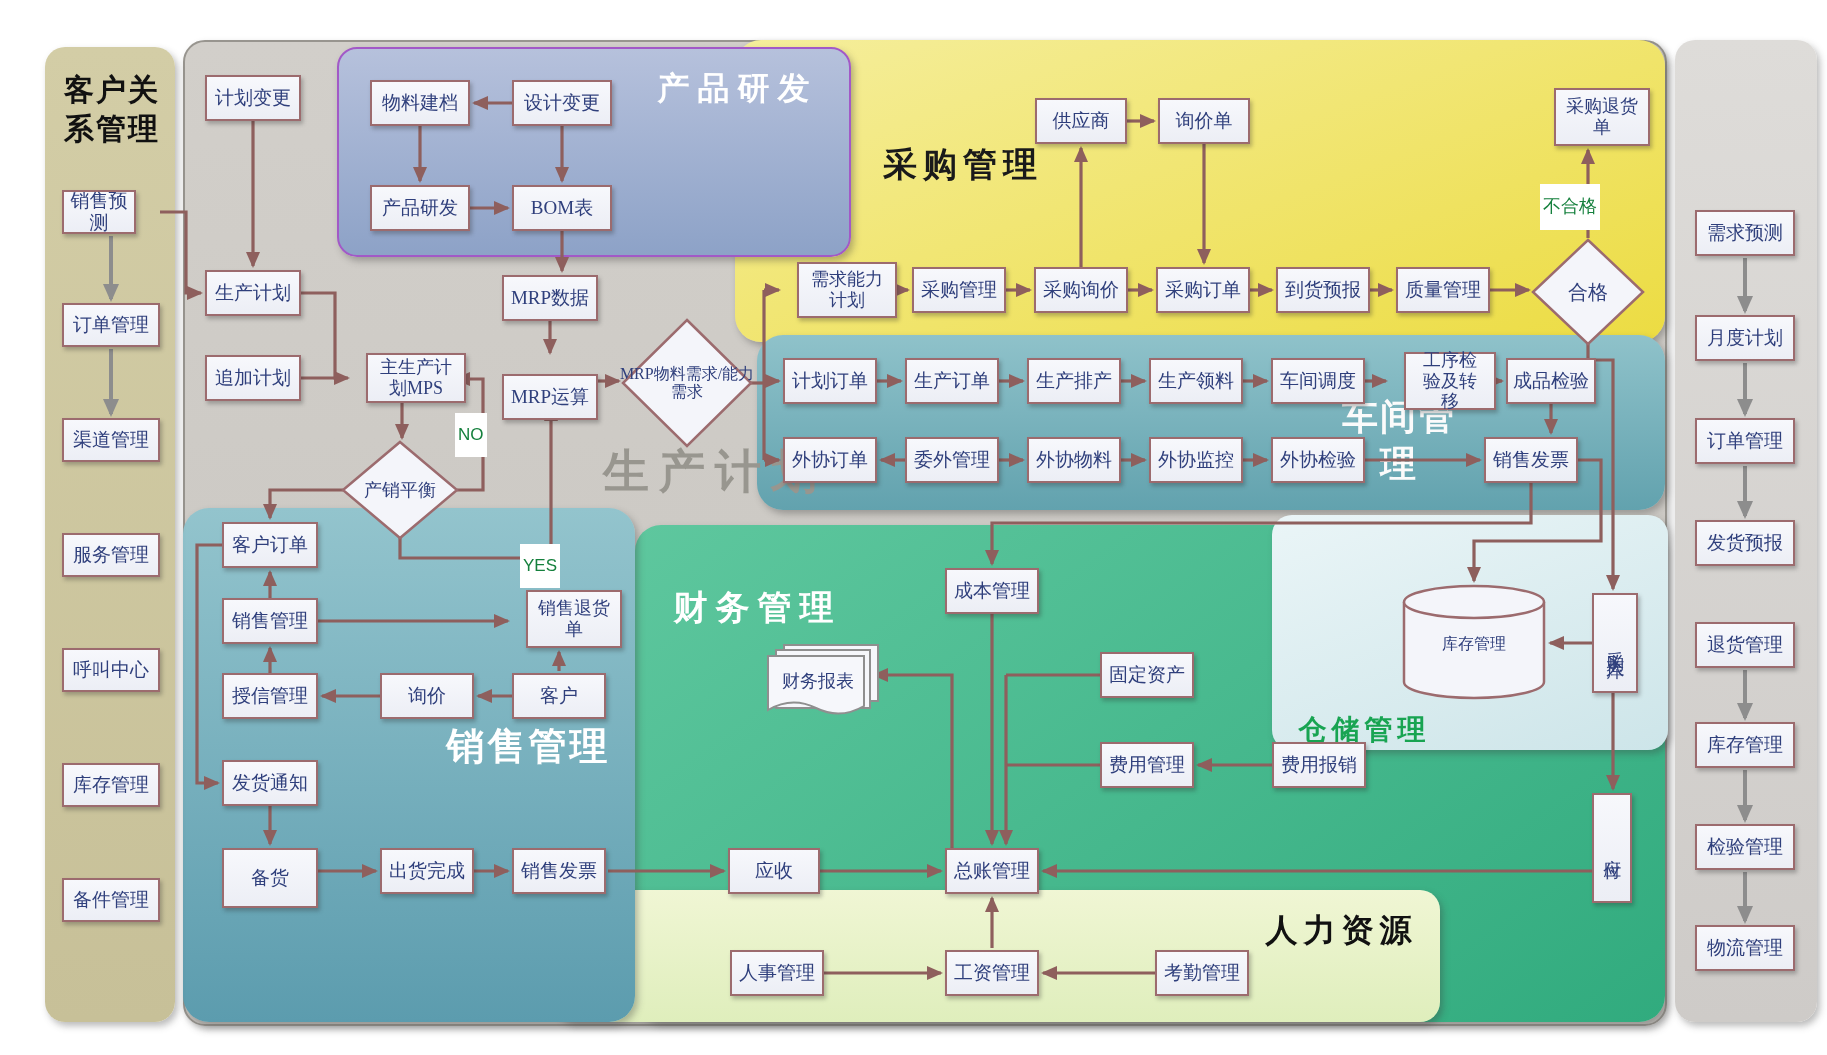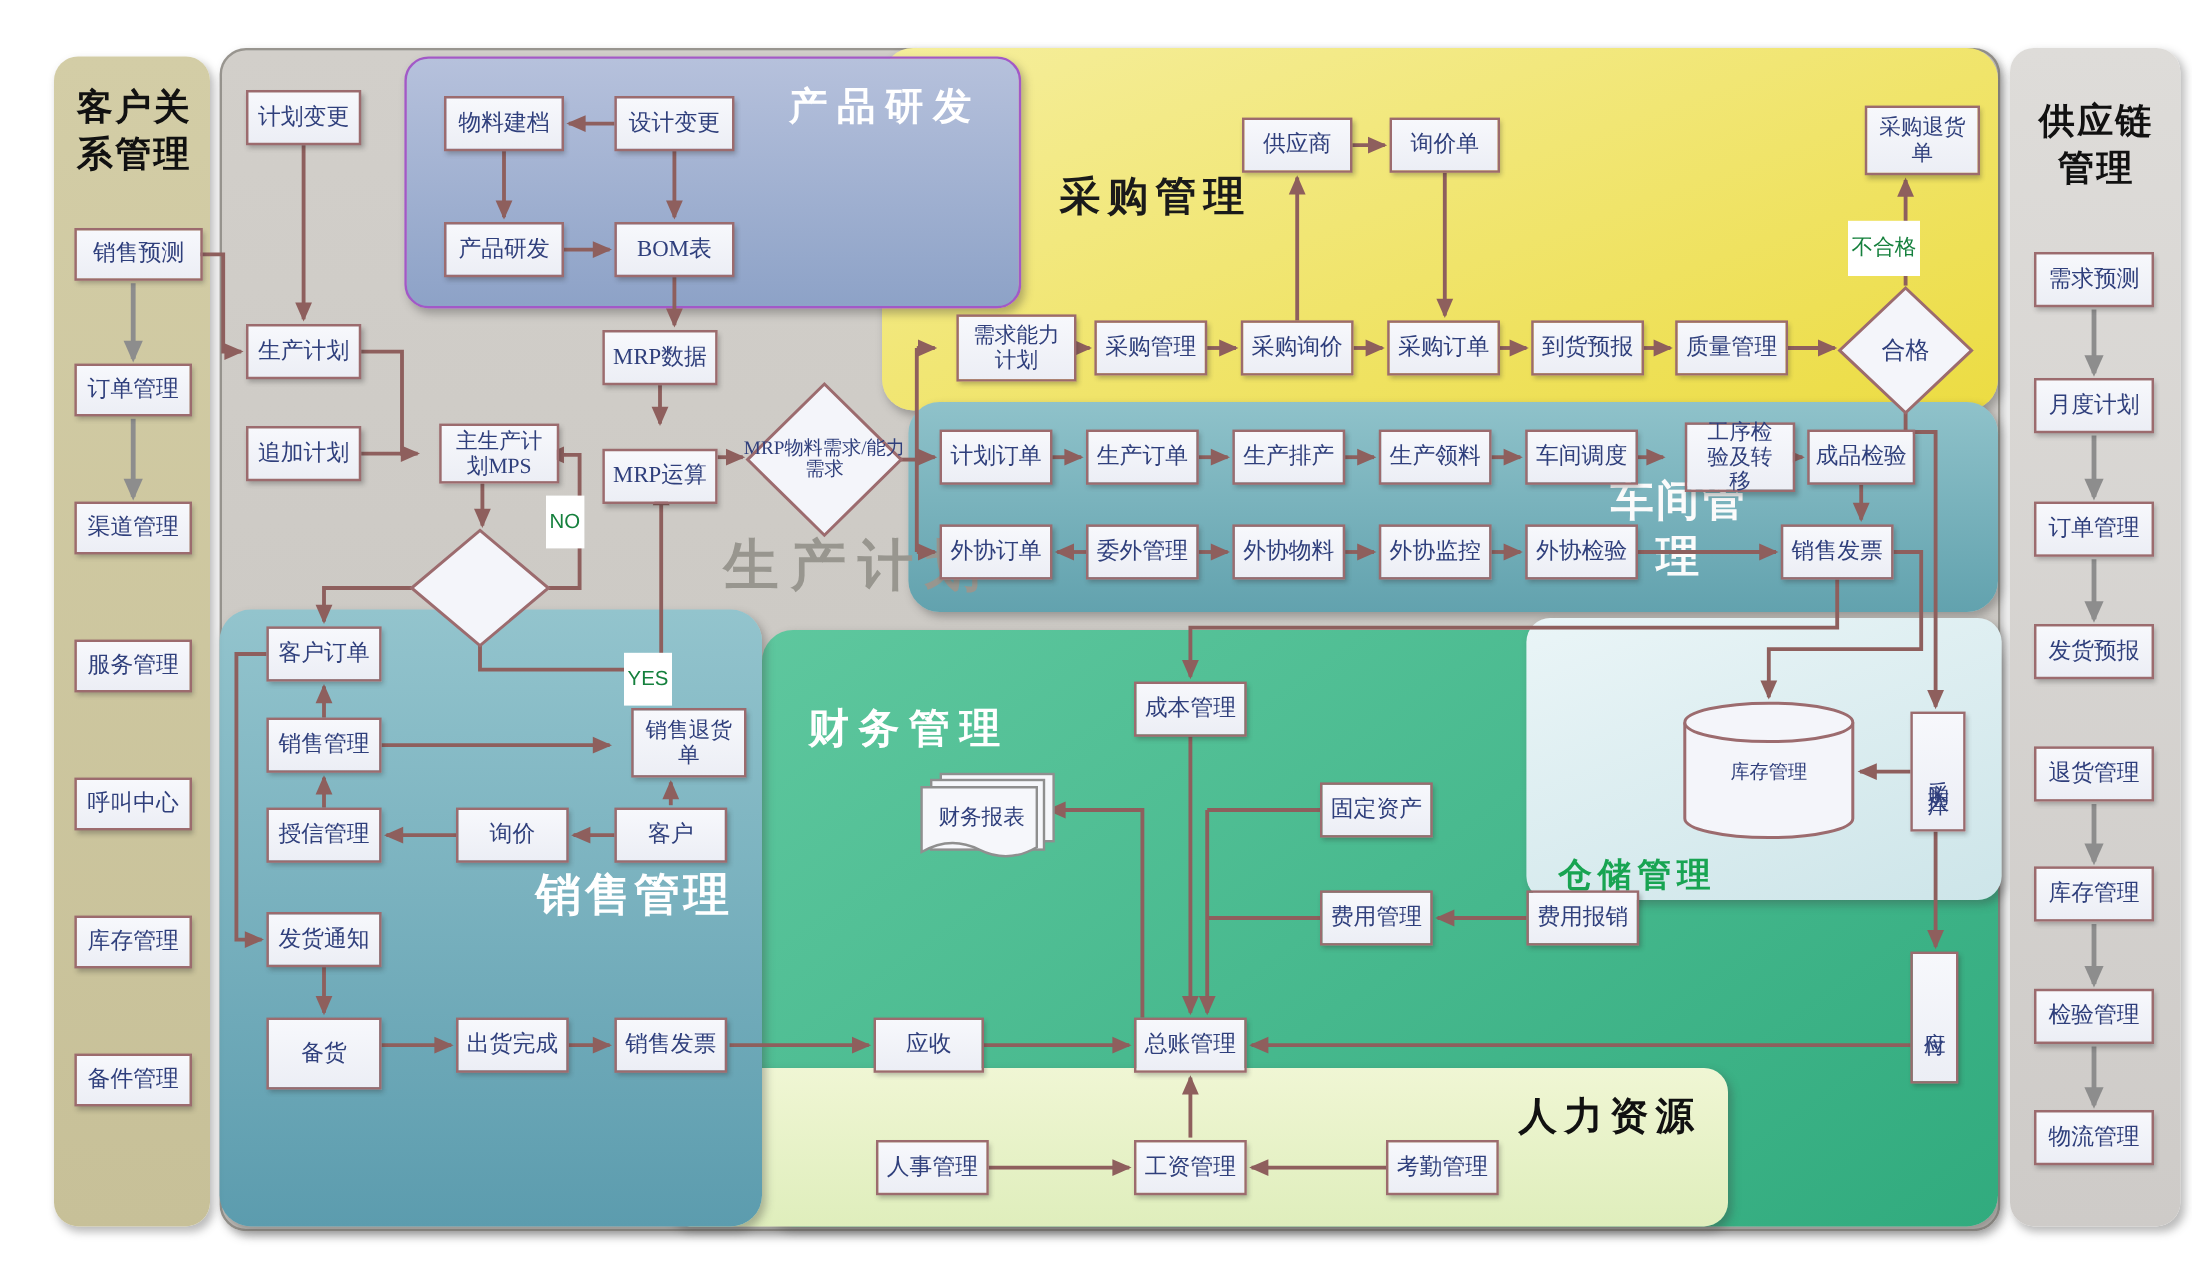--- a/index.html
+++ b/index.html
@@ -44,21 +44,20 @@
   <div class="panel p-workshop"></div>
   <div class="panel p-finance"></div>
   <div class="panel p-warehouse"></div>
   <div class="panel p-hr"></div>
   <div class="panel p-sales"></div>
   <div class="panel p-rnd"></div>
   <div class="panel p-crm"></div>
   <div class="panel p-scm"></div>
 
   <div class="rg-title" style="left:56px;top:58px;width:112px;font-size:30px;color:#111;letter-spacing:2px;">客户关系管理</div>
-  <div class="rg-title" style="left:1692px;top:70px;width:110px;font-size:30px;color:#111;letter-spacing:2px;">供应链管理</div>
   <div class="rg-title" style="left:630px;top:56px;width:215px;font-size:32px;color:#fff;letter-spacing:8px;">产品研发</div>
   <div class="rg-title" style="left:848px;top:131px;width:230px;font-size:34px;color:#1a1a1a;letter-spacing:6px;">采购管理</div>
   <div class="rg-title" style="left:580px;top:430px;width:270px;font-size:46px;color:#98968f;letter-spacing:10px;">生产计划</div>
   <div class="rg-title" style="left:1338px;top:382px;width:122px;font-size:36px;color:#fbfbfb;letter-spacing:2px;">车间管理</div>
   <div class="rg-title" style="left:446px;top:710px;width:165px;font-size:38px;color:#fff;letter-spacing:3px;">销售管理</div>
   <div class="rg-title" style="left:650px;top:574px;width:215px;font-size:34px;color:#fff;letter-spacing:8px;">财务管理</div>
   <div class="rg-title" style="left:1282px;top:700px;width:165px;font-size:28px;color:#18a452;letter-spacing:5px;">仓储管理</div>
   <div class="rg-title" style="left:1244px;top:898px;width:195px;font-size:32px;color:#111;letter-spacing:6px;">人力资源</div>
 
   <svg class="edges" width="1827" height="1055" viewBox="0 0 1827 1055">
@@ -160,21 +159,21 @@
       <path class="shape" d="M1404,602 L1404,682 A70,16 0 0 0 1544,682 L1544,602"></path>
       <ellipse class="shape" cx="1474" cy="602" rx="70" ry="16"></ellipse>
     </g>
     <g>
       <rect class="page" x="784" y="645" width="94" height="56"></rect>
       <rect class="page" x="776" y="650" width="94" height="58"></rect>
       <path class="page" d="M768,656 L864,656 L864,706 Q840,720 816,708 Q792,696 768,710 Z"></path>
     </g>
   </svg>
 
-  <div class="node" style="left:62px;top:190px;width:107px;height:44px;">销售预测</div>
+  <div class="node" style="left:62px;top:190px;width:74px;height:44px;">销售预测</div>
   <div class="node" style="left:62px;top:303px;width:98px;height:44px;">订单管理</div>
   <div class="node" style="left:62px;top:418px;width:98px;height:44px;">渠道管理</div>
   <div class="node" style="left:62px;top:533px;width:98px;height:44px;">服务管理</div>
   <div class="node" style="left:62px;top:648px;width:98px;height:44px;">呼叫中心</div>
   <div class="node" style="left:62px;top:763px;width:98px;height:44px;">库存管理</div>
   <div class="node" style="left:62px;top:878px;width:98px;height:44px;">备件管理</div>
 
   <div class="node" style="left:1695px;top:210px;width:100px;height:46px;">需求预测</div>
   <div class="node" style="left:1695px;top:315px;width:100px;height:46px;">月度计划</div>
   <div class="node" style="left:1695px;top:418px;width:100px;height:46px;">订单管理</div>
@@ -183,20 +182,21 @@
   <div class="node" style="left:1695px;top:722px;width:100px;height:46px;">库存管理</div>
   <div class="node" style="left:1695px;top:824px;width:100px;height:46px;">检验管理</div>
   <div class="node" style="left:1695px;top:925px;width:100px;height:46px;">物流管理</div>
 
   <div class="node" style="left:205px;top:75px;width:96px;height:46px;">计划变更</div>
   <div class="node" style="left:205px;top:270px;width:96px;height:46px;">生产计划</div>
   <div class="node" style="left:205px;top:355px;width:96px;height:46px;">追加计划</div>
   <div class="node sm pad" style="left:352px;top:353px;width:100px;height:50px;">主生产计划MPS</div>
   <div class="node" style="left:502px;top:275px;width:96px;height:46px;">MRP数据</div>
   <div class="node" style="left:502px;top:357px;width:96px;height:46px;margin-top:17px;">MRP运算</div>
+  <div class="dtext sm" style="left:346px;top:444px;width:108px;height:92px;">产销平衡</div>
   <div class="dtext" style="left:614px;top:327px;width:146px;height:112px;font-size:16px;">MRP物料需求/能力需求</div>
 
   <div class="node" style="left:370px;top:80px;width:100px;height:46px;">物料建档</div>
   <div class="node" style="left:512px;top:80px;width:100px;height:46px;">设计变更</div>
   <div class="node" style="left:370px;top:185px;width:100px;height:46px;">产品研发</div>
   <div class="node" style="left:512px;top:185px;width:100px;height:46px;">BOM表</div>
 
   <div class="node" style="left:1035px;top:98px;width:92px;height:46px;">供应商</div>
   <div class="node" style="left:1158px;top:98px;width:92px;height:46px;">询价单</div>
   <div class="node sm pad" style="left:1540px;top:88px;width:96px;height:58px;">采购退货单</div>

